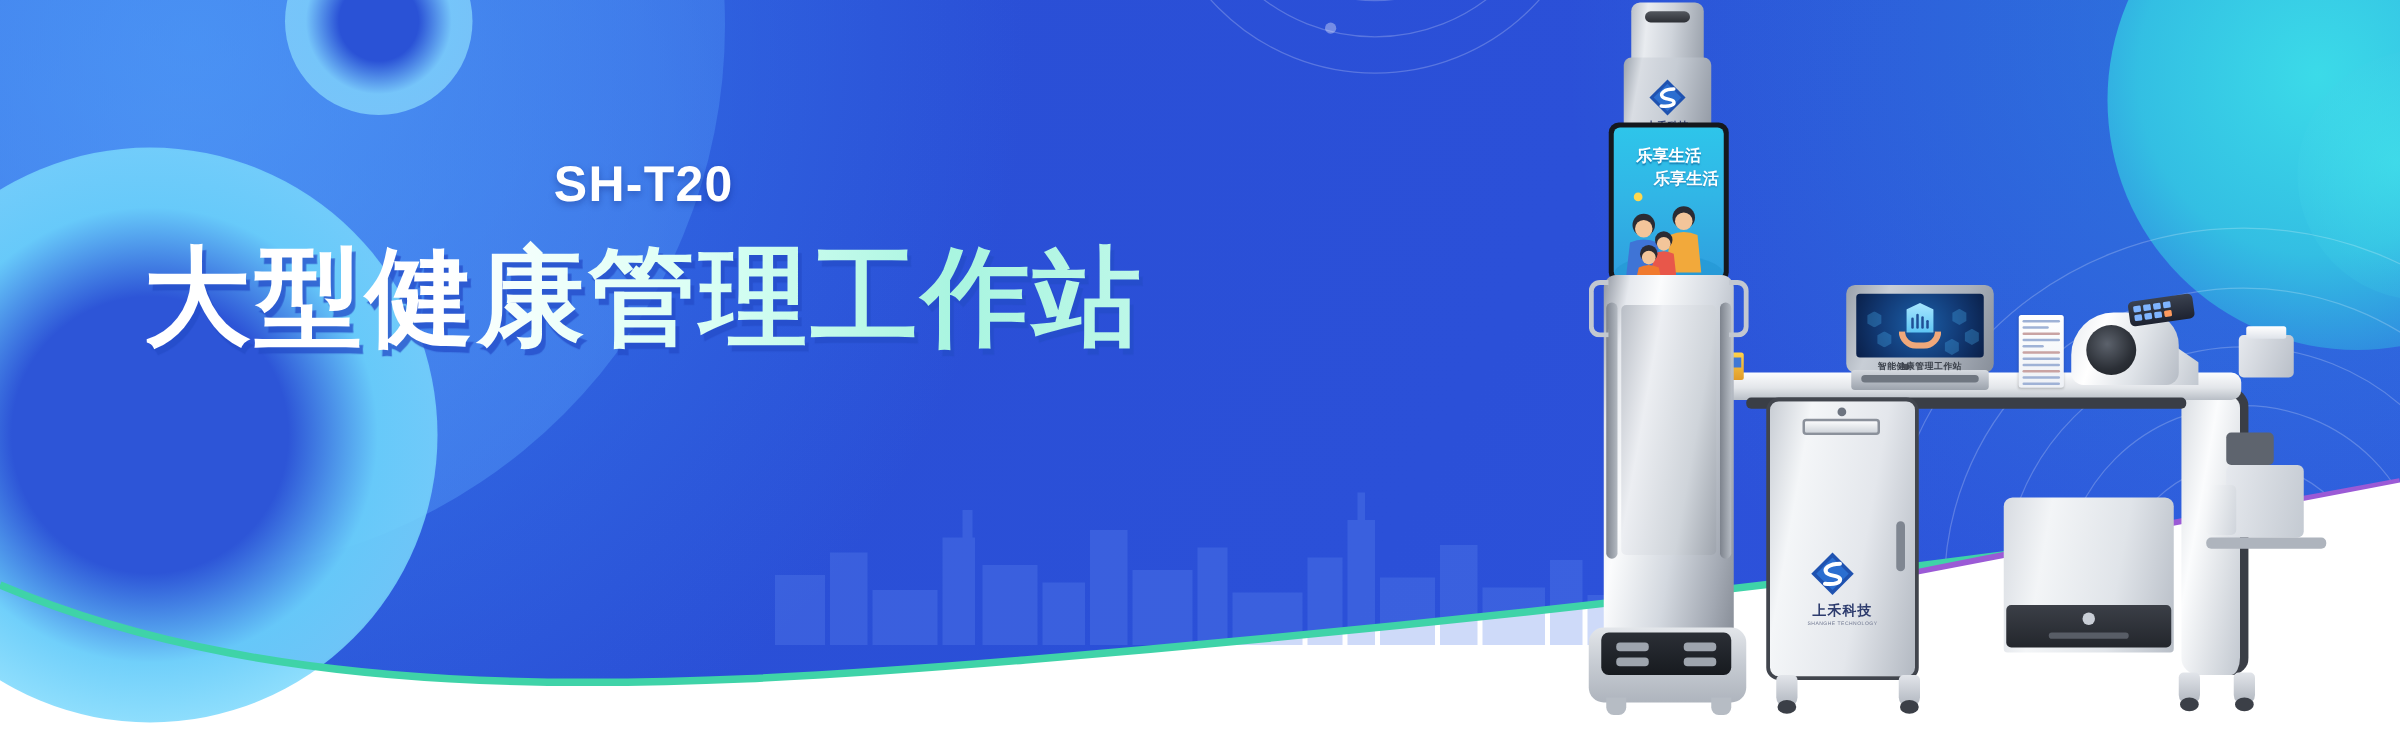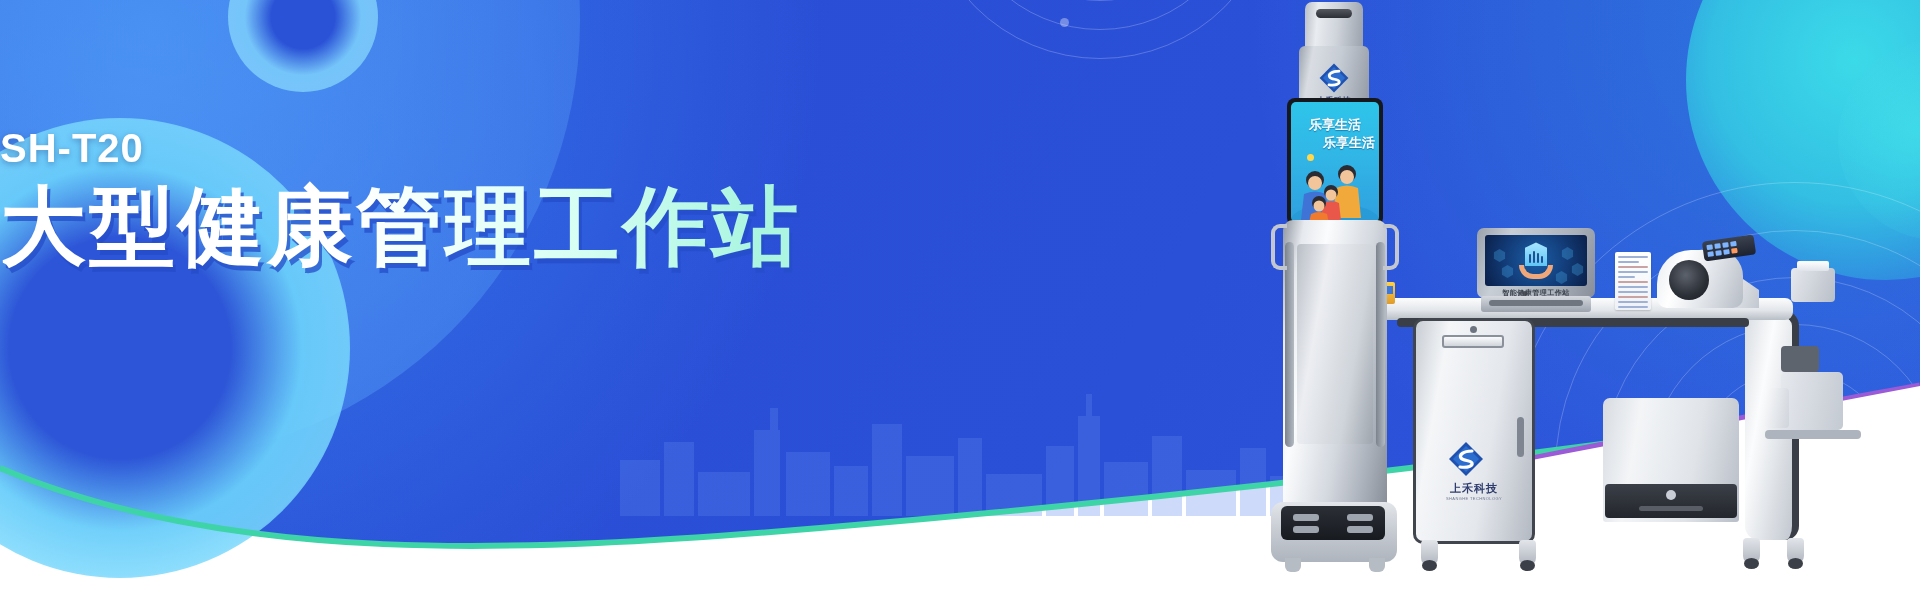--- a/index.html
+++ b/index.html
@@ -78,29 +78,29 @@
   }
   .rings-top { left:1100px; top:-118px; width:0; height:0; }
   .rings-right { left:1795px; top:470px; width:0; height:0; }
 
   
   .skyline { position:absolute; left:620px; bottom:84px; opacity:.30; pointer-events:none; }
 
   
   .text-wrap {
     position:absolute; left:0; top:128px; width:1030px;
-    text-align:left;
+    text-align:center;
   }
   .model {
     font-size:40px; font-weight:bold; color:#ffffff;
     letter-spacing:1px; line-height:1;
     text-shadow:0 2px 6px rgba(10,30,110,.35);
   }
   .title-cn {
-    margin-top:12px;
+    margin-top:24px;
     font-size:86px; font-weight:bold; line-height:1.08;
     letter-spacing:3px;
     background:linear-gradient(90deg,#ffffff 0%,#ffffff 34%,#d9fff4 55%,#a9f5e0 74%,#cdfaee 100%);
     -webkit-background-clip:text; background-clip:text;
     -webkit-text-fill-color:transparent; color:transparent;
     filter:drop-shadow(3px 5px 0 rgba(36,76,200,.75));
     font-family:"DejaVu Sans","Liberation Sans",sans-serif;
   }
   .title-en {
     margin-top:14px;

